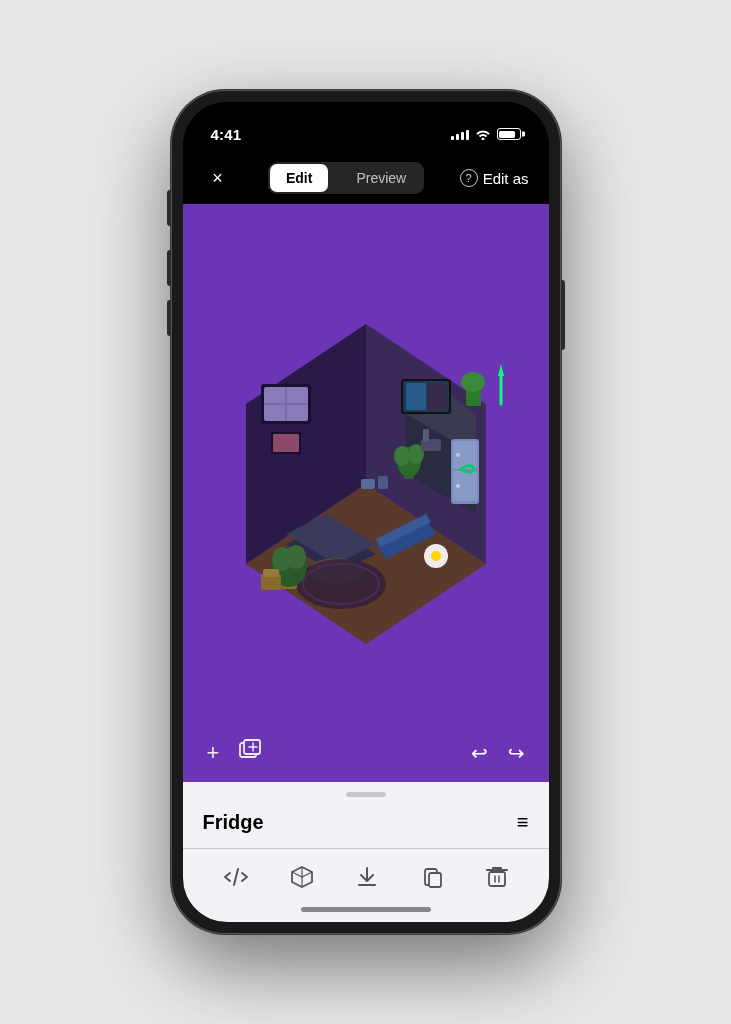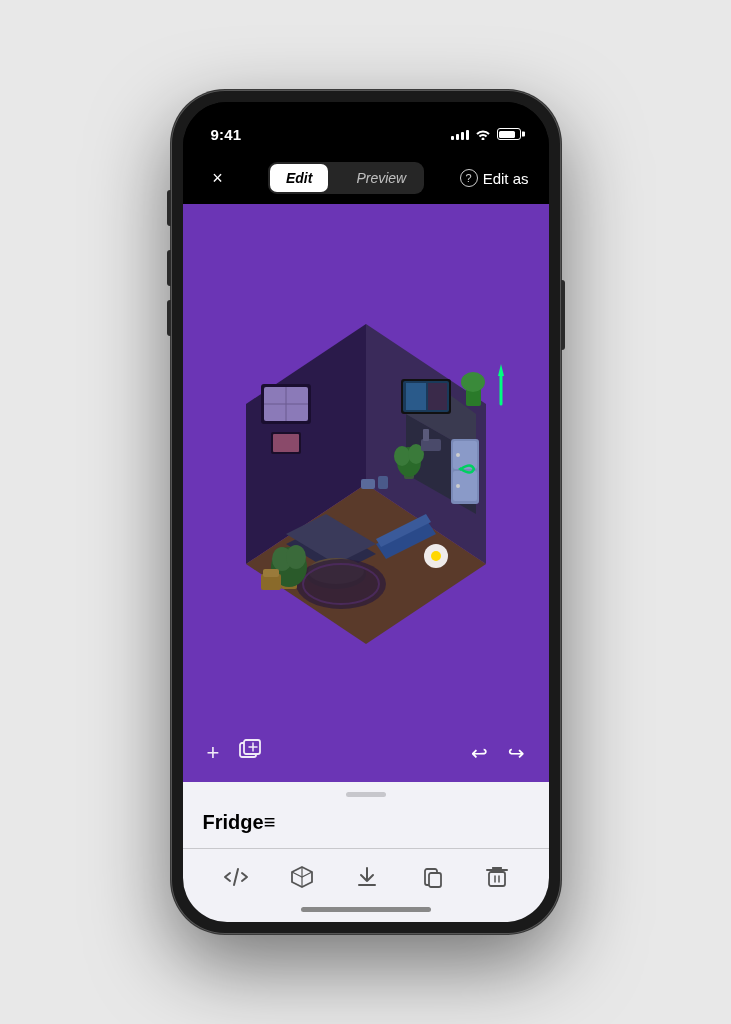--- a/index.html
+++ b/index.html
@@ -150,21 +150,20 @@
       width: 30px;
       text-align: center;
     }
 
     .toolbar-tabs {
       display: flex;
       background: rgba(255,255,255,0.15);
       border-radius: 9px;
       padding: 2px;
       gap: 12px;
-      font-style: italic;
     }
 
     .toolbar-tab {
       padding: 6px 16px;
       border-radius: 7px;
       font-size: 14px;
       font-weight: 500;
       cursor: pointer;
       color: #fff;
     }
@@ -258,20 +257,21 @@
 
     
     .bottom-sheet {
       background: #f2f2f7;
       padding: 14px 20px 0;
     }
 
     .sheet-header {
       display: flex;
       align-items: center;
+      justify-content: space-between;
       margin-bottom: 14px;
     }
 
     .sheet-title {
       font-size: 20px;
       font-weight: 700;
       color: #000;
     }
 
     .sheet-menu-icon {
@@ -324,21 +324,21 @@
       cursor: pointer;
     }
   </style>
 </head>
 <body>
 
 <div class="phone-outer">
   <div class="phone-inner">
 
     <div class="status-bar">
-      <span class="status-time">9:41</span>
+      <span class="status-time">4:41</span>
       <div class="status-notch"></div>
       <div class="status-icons">
 
         <div class="signal-bars">
           <div class="signal-bar" style="height:4px"></div>
           <div class="signal-bar" style="height:6px"></div>
           <div class="signal-bar" style="height:8px"></div>
           <div class="signal-bar" style="height:10px"></div>
         </div>
 

